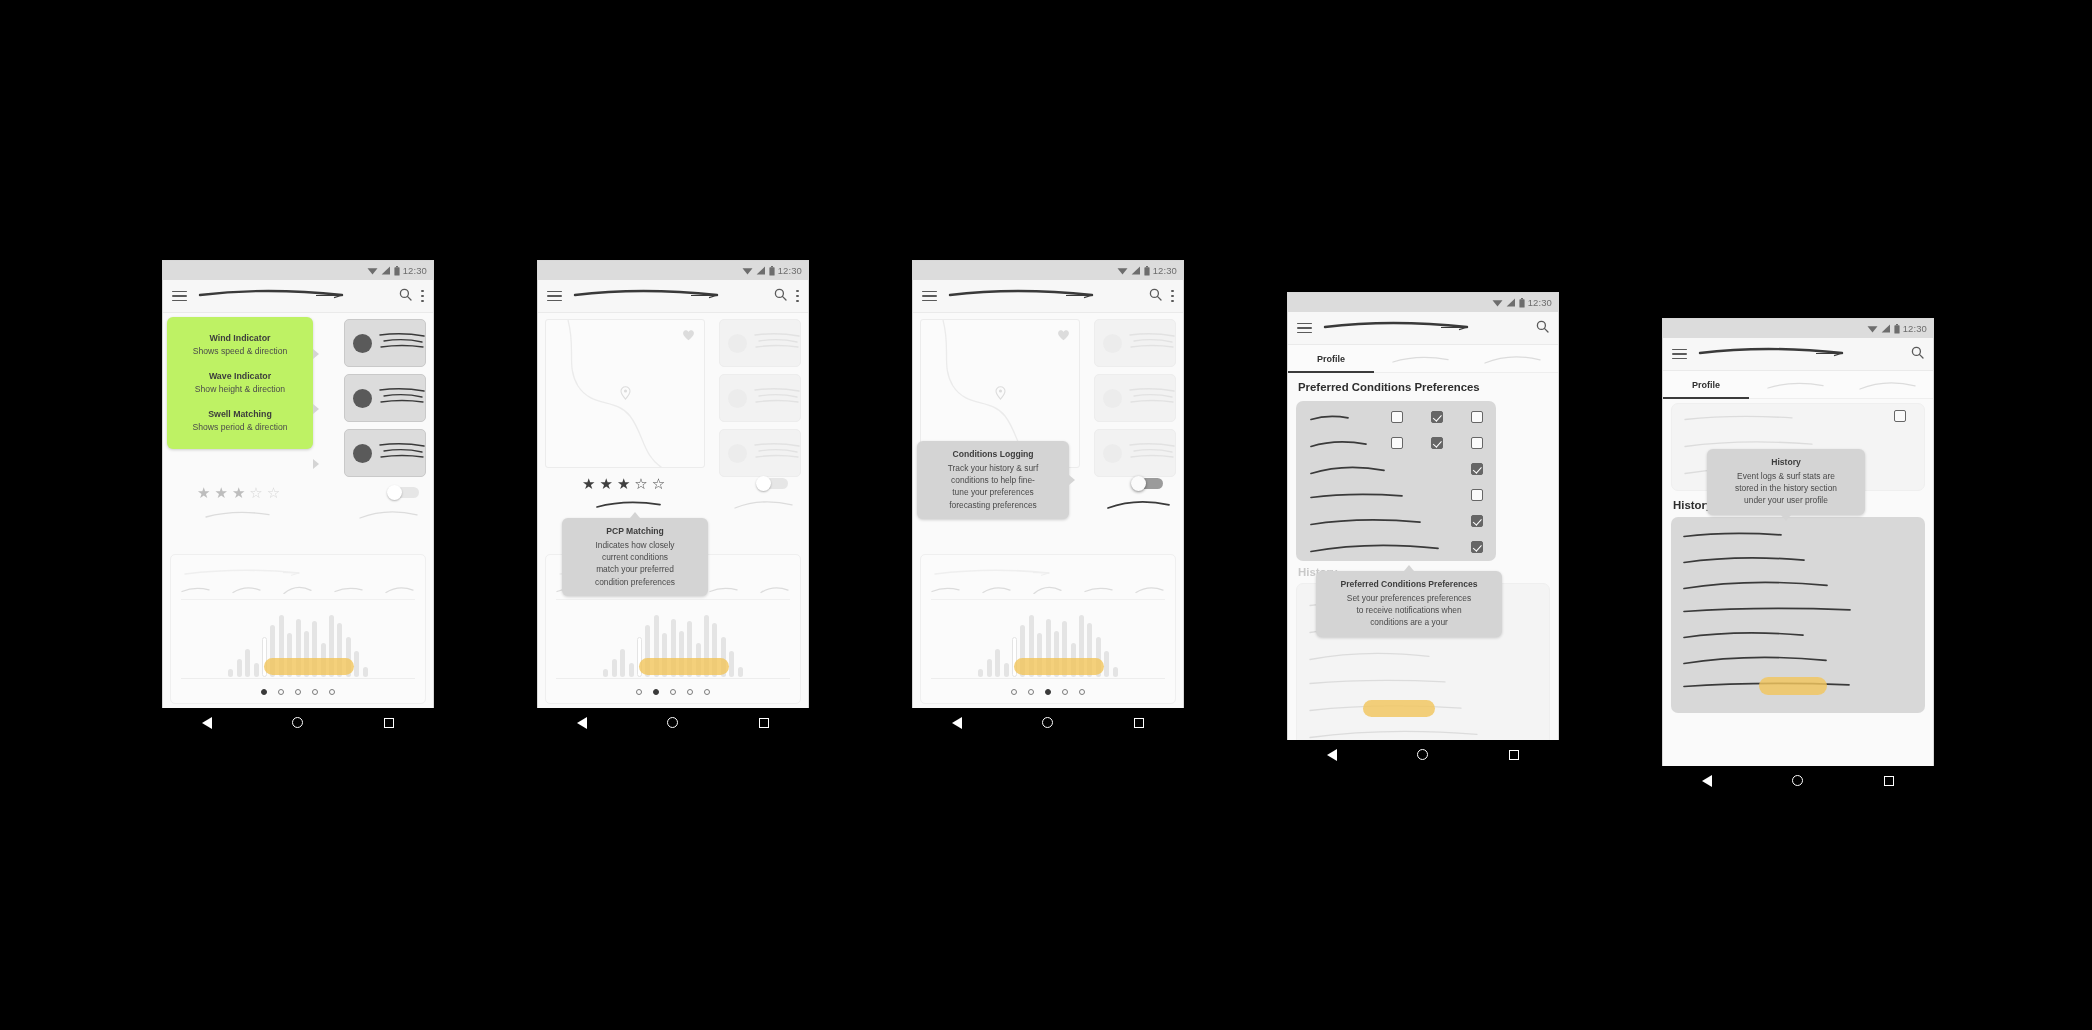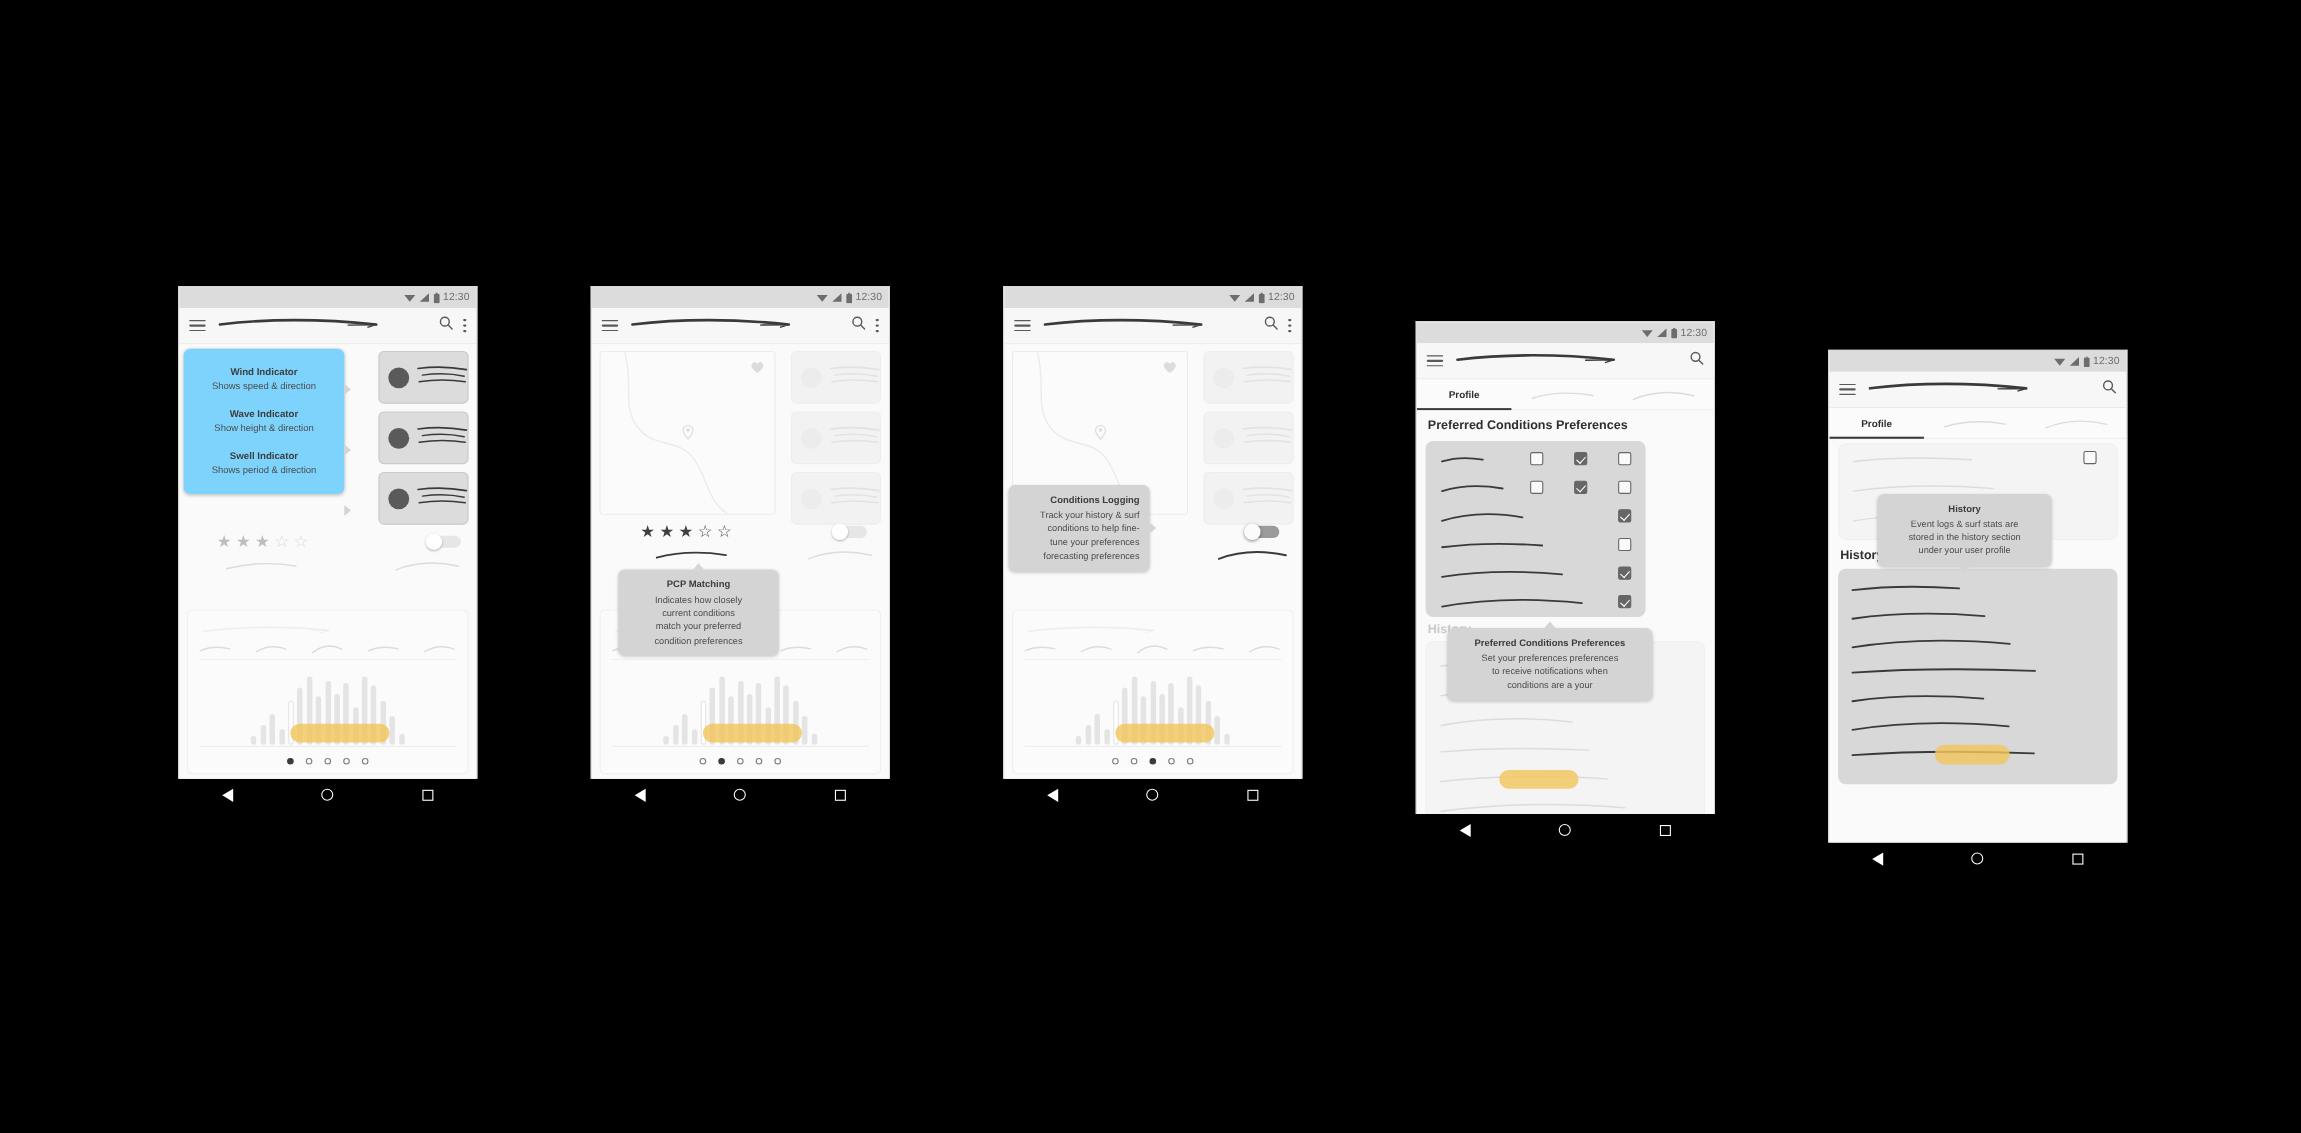--- a/index.html
+++ b/index.html
@@ -113,21 +113,21 @@
   }
   .tip .t-title { font-size: 8.6px; font-weight: bold; color: #3d3d3d; margin-bottom: 2px; line-height: 12px; }
   .tip .t-body  { font-size: 8.4px; color: #4a4a4a; line-height: 12.2px; }
   .tip .arrow { position: absolute; width: 0; height: 0; }
   .tip .arrow.right { right: -6px; top: 50%; margin-top: -5px; border-top: 5px solid transparent; border-bottom: 5px solid transparent; border-left: 6px solid #d4d4d4; }
   .tip .arrow.up    { top: -6px; left: 50%; margin-left: -5px; border-left: 5px solid transparent; border-right: 5px solid transparent; border-bottom: 6px solid #d4d4d4; }
   .tip .arrow.down  { bottom: -6px; left: 50%; margin-left: -5px; border-left: 5px solid transparent; border-right: 5px solid transparent; border-top: 6px solid #d4d4d4; }
 
   
   .tipgroup {
-    position: absolute; background: #7dd3fc; border-radius: 6px;
+    position: absolute; background: #bef264; border-radius: 6px;
     padding: 9px 10px; z-index: 40; box-shadow: 0 1px 3px rgba(0,0,0,.18);
   }
   .tiprow { text-align: center; padding: 6px 0; }
   .tiprow .t-title { font-size: 8.8px; font-weight: bold; color: #3d3d3d; line-height: 13px; }
   .tiprow .t-body  { font-size: 8.6px; color: #4b4b4b; line-height: 13px; }
 
   
   .tabbar { height: 28px; background: #fbfbfb; display: flex; border-bottom: 1px solid #eeeeee; }
   .tab { position: relative; display: flex; align-items: center; justify-content: center; }
   .tab.t1 { width: 86px; }
@@ -314,21 +314,21 @@
           <div class="tipgroup" style="left:4px;top:4px;width:146px;">
             <div class="tiprow">
               <div class="t-title">Wind Indicator</div>
               <div class="t-body">Shows speed &amp; direction</div>
             </div>
             <div class="tiprow">
               <div class="t-title">Wave Indicator</div>
               <div class="t-body">Show height &amp; direction</div>
             </div>
             <div class="tiprow">
-              <div class="t-title">Swell Indicator</div>
+              <div class="t-title">Swell Matching</div>
               <div class="t-body">Shows period &amp; direction</div>
             </div>
             <span class="arrow right" style="position:absolute;right:-6px;top:32px;width:0;height:0;border-top:5px solid transparent;border-bottom:5px solid transparent;border-left:6px solid #d4d4d4;"></span>
             <span class="arrow right" style="position:absolute;right:-6px;top:87px;width:0;height:0;border-top:5px solid transparent;border-bottom:5px solid transparent;border-left:6px solid #d4d4d4;"></span>
             <span class="arrow right" style="position:absolute;right:-6px;top:142px;width:0;height:0;border-top:5px solid transparent;border-bottom:5px solid transparent;border-left:6px solid #d4d4d4;"></span>
           </div>
         </div>
       </div>
       <div class="navbar">
         <span class="nav-back"></span>
@@ -649,21 +649,21 @@
             <div class="pill" style="left:93px;width:90px;bottom:28px;"></div>
             <div class="axis"></div>
             <div class="dots">
               <span class="pdot"></span>
               <span class="pdot"></span>
               <span class="pdot active"></span>
               <span class="pdot"></span>
               <span class="pdot"></span>
             </div>
           </div>
-          <div class="tip" style="left:4px; top:128px; width:128px;text-align:right;">
+          <div class="tip" style="left:4px; top:128px; width:152px;">
             <div class="t-title">Conditions Logging</div>
             <div class="t-body">
               <div>Track your history &amp; surf</div>
               <div>conditions to help fine-</div>
               <div>tune your preferences</div>
               <div>forecasting preferences</div>
             </div>
             <span class="arrow right"></span>
           </div>
         </div>

